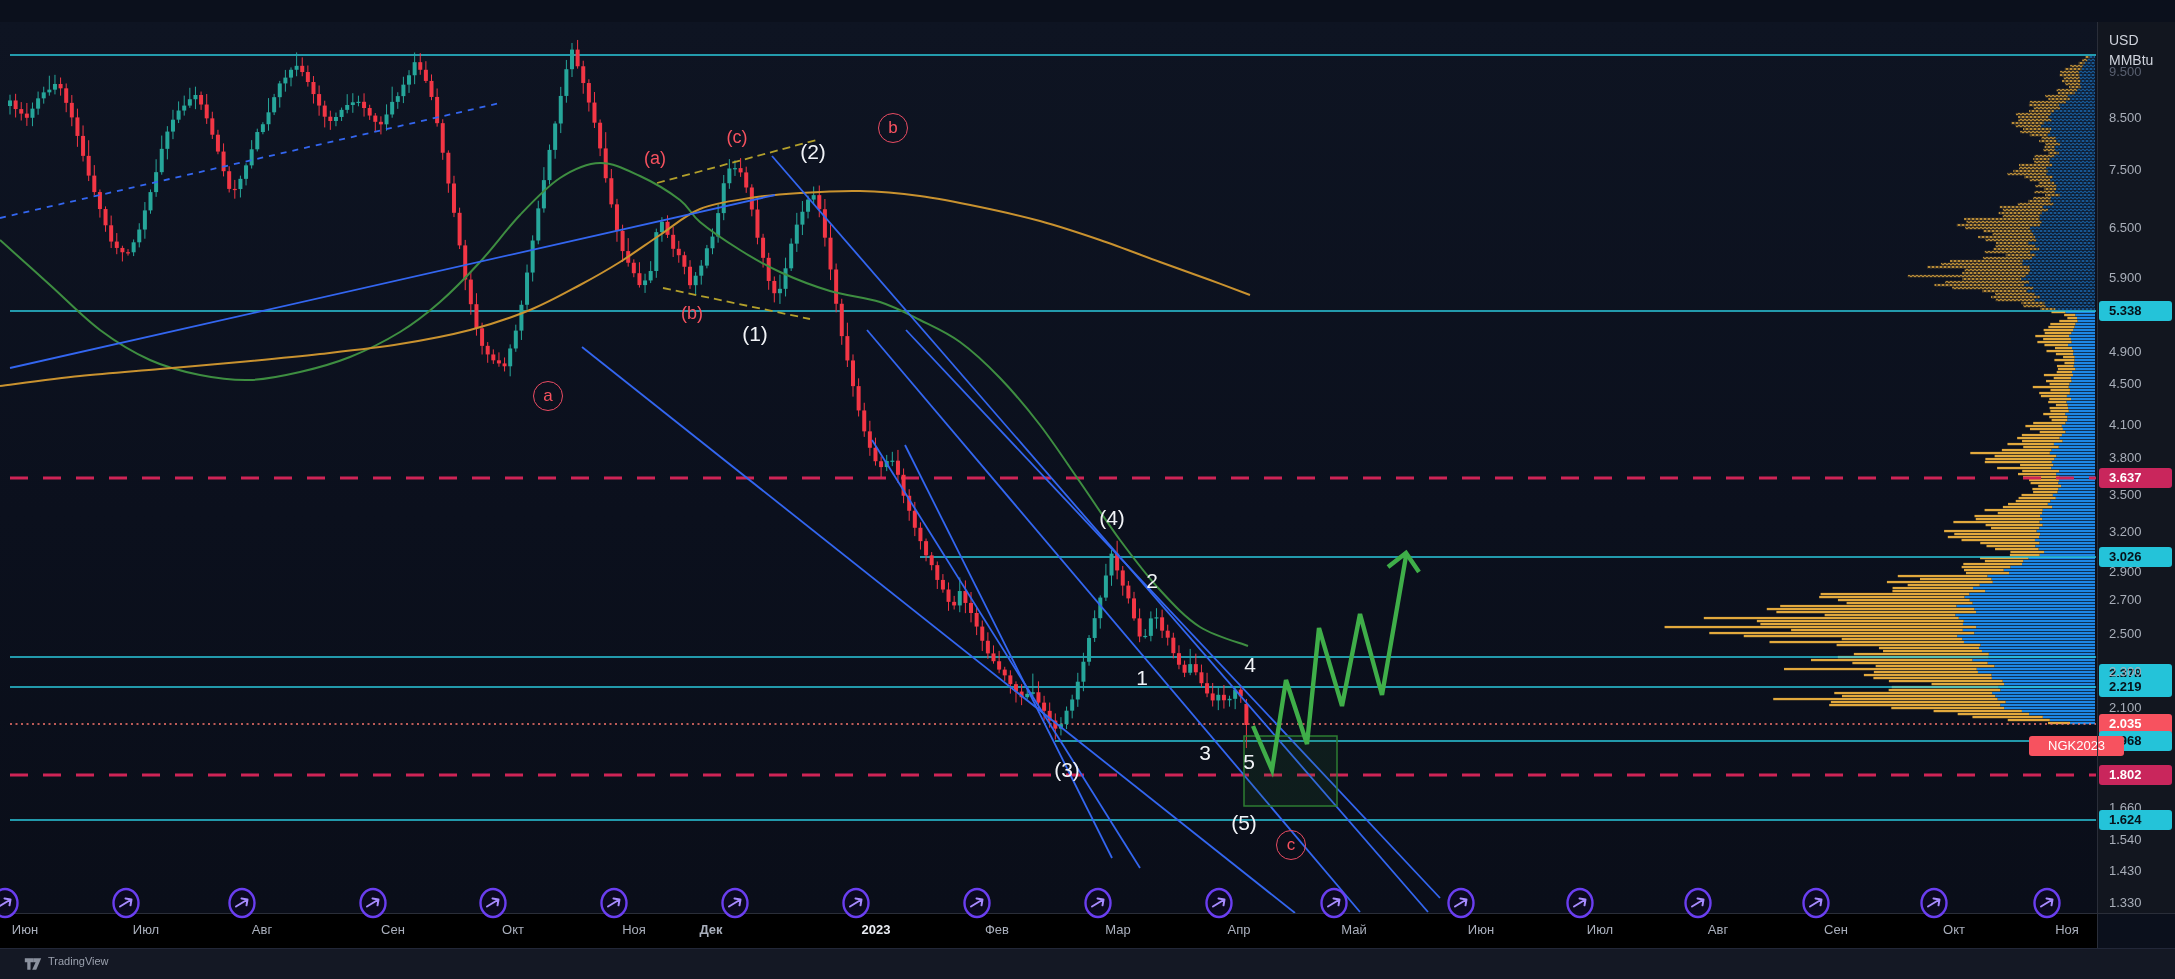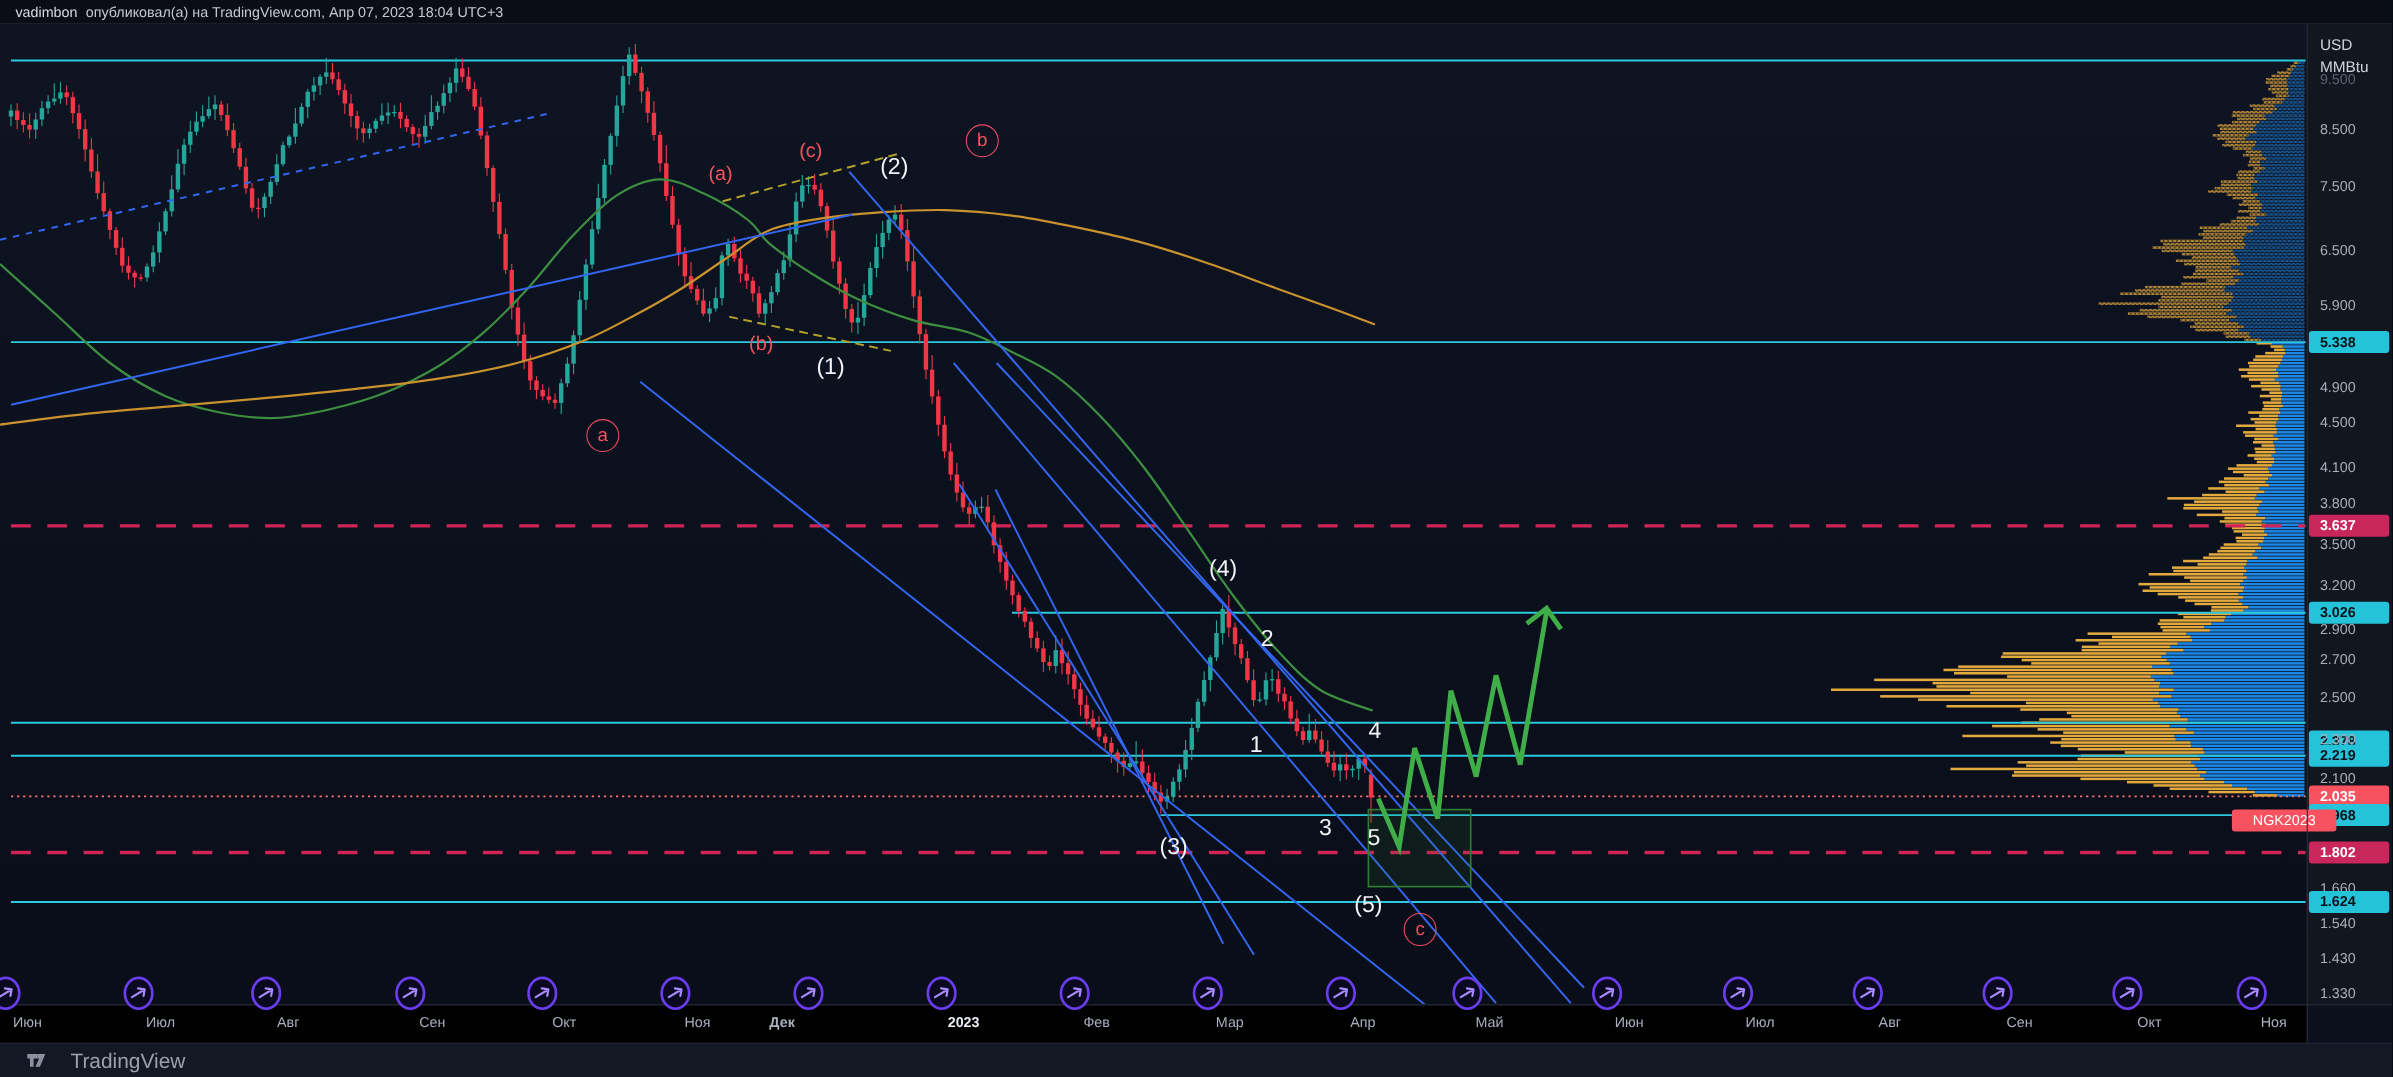--- a/index.html
+++ b/index.html
@@ -42,32 +42,28 @@
   .vsep{position:absolute;left:2097px;top:22px;width:1px;height:926px;background:#2a2e39;z-index:8;}
   .hsep1{position:absolute;left:0;top:913px;width:2175px;height:1px;background:#2a2e39;z-index:4;}
   
   .time-axis{position:absolute;left:0;top:914px;width:2097px;height:34px;background:#000000;}
   .ml{position:absolute;top:8px;transform:translateX(-50%);font-size:13px;color:#a9afbc;}
   .ml.bold{color:#e9ecf3;font-weight:bold;}
   
   .footer{position:absolute;left:0;top:948px;width:2175px;height:31px;background:#141824;
           border-top:1px solid #222738;}
   .footer .tv-logo{position:absolute;left:24px;top:7px;}
-  .footer .tv-name{position:absolute;left:48px;top:6px;font-size:19px;color:#9aa0ad;margin-left:16px;}
+  .footer .tv-name{position:absolute;left:48px;top:6px;font-size:11px;color:#9aa0ad;}
   #icons{position:absolute;left:0;top:0;z-index:9;pointer-events:none;}
 </style>
 </head>
 <body>
 
 <div id="app">
 
-  <div class="titlebar">
-    <span class="tb-user">vadimbon</span>
-    <span class="tb-text">опубликовал(а) на TradingView.com, Апр 07, 2023 18:04 UTC+3</span>
-  </div>
 
   <div class="chart">
     <svg id="plot" width="2097" height="891" viewBox="0 22 2097 891">
         <defs>
           <pattern id="dotY" width="4" height="4" patternUnits="userSpaceOnUse">
             <rect width="4" height="4" fill="#e2a93d" opacity="0.8"></rect>
             <circle cx="1" cy="1" r="0.9" fill="#0a0e19" opacity="0.8"></circle>
             <circle cx="3" cy="3" r="0.9" fill="#0a0e19" opacity="0.8"></circle>
           </pattern>
           <pattern id="dotB" width="4" height="4" patternUnits="userSpaceOnUse">

